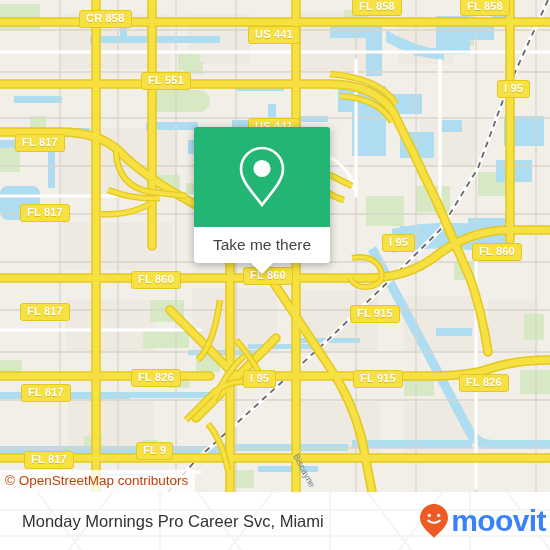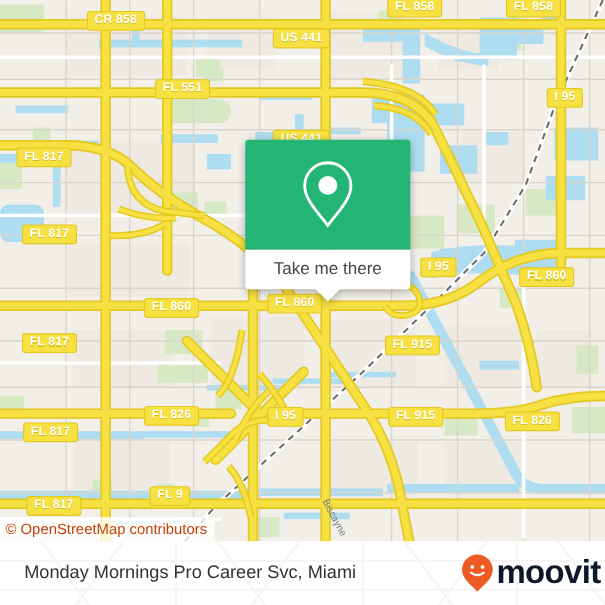--- a/index.html
+++ b/index.html
@@ -73,23 +73,22 @@
     line-height: 20px;
     padding: 1px 7px 1px 5px;
     white-space: nowrap;
   }
 
   
   #callout {
     position: absolute;
     left: 194px;
     top: 127px;
-    width: 150px;
+    width: 136px;
     filter: drop-shadow(0 2px 4px rgba(0,0,0,.30));
-    margin-left: 29px;
   }
   #callout-head {
     height: 100px;
     background: #22b573;
     border-radius: 3px 3px 0 0;
     display: flex;
     align-items: center;
     justify-content: center;
   }
   #callout-body {
@@ -151,21 +150,21 @@
   #brand {
     position: absolute;
     right: 18px;
     top: 50%;
     transform: translateY(-50%);
     display: flex;
     align-items: center;
   }
   #brand-pin { display: block; }
   #brand-word {
-    color: #0f172a;
+    color: #3b82f6;
     font-family: "Liberation Sans", sans-serif;
     font-size: 30px;
     font-weight: bold;
     letter-spacing: -0.6px;
     line-height: 30px;
     margin-left: 2px;
   }
 </style>
 </head>
 <body>

